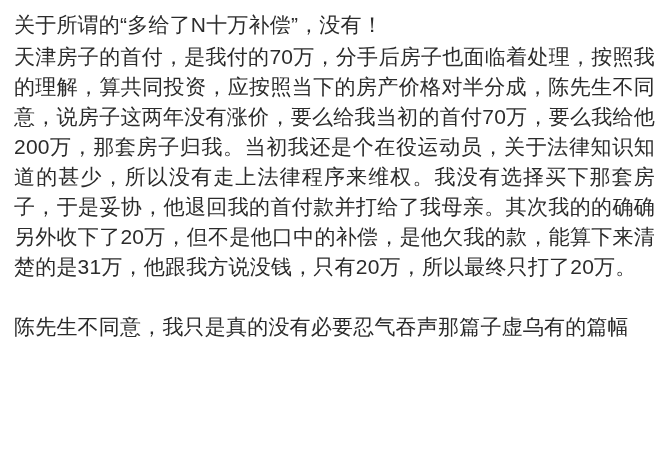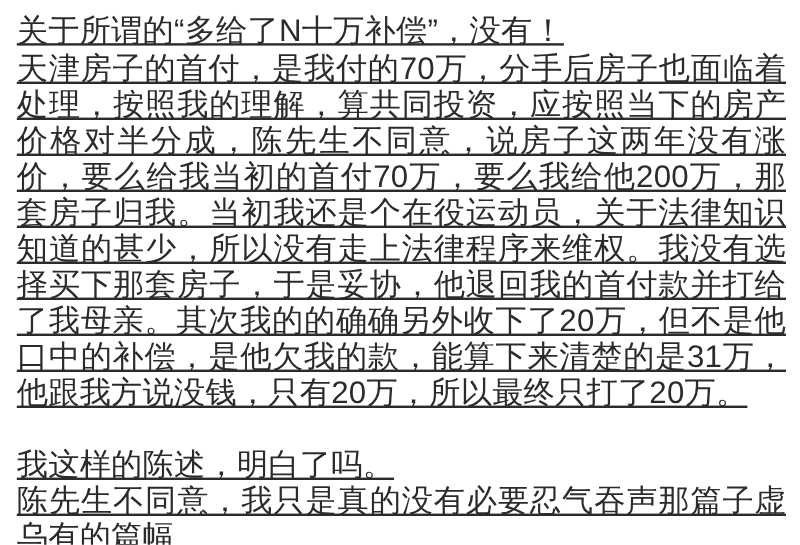--- a/index.html
+++ b/index.html
@@ -15,28 +15,27 @@
   }
   .page {
     width: 667px;
     height: 454px;
     box-sizing: border-box;
     padding: 10px 12px 0 14px;
     background: #ffffff;
   }
   .para {
     color: #2b2b2b;
-    font-size: 26px;
+    font-size: 21px;
     line-height: 30px;
     letter-spacing: 0.2px;
     text-align: justify;
     text-justify: inter-ideograph;
     margin: 0;
     word-break: break-all;
-    text-decoration: underline;
   }
   .para.headline {
     margin-bottom: 2px;
   }
   .para.body {
     margin-bottom: 0;
   }
   .spacer {
     height: 30px;
   }
@@ -44,15 +43,14 @@
     margin-bottom: 0;
   }
 </style>
 </head>
 <body>
 
 <div class="page">
   <p class="para headline">关于所谓的“多给了N十万补偿”，没有！</p>
   <p class="para body">天津房子的首付，是我付的70万，分手后房子也面临着处理，按照我的理解，算共同投资，应按照当下的房产价格对半分成，陈先生不同意，说房子这两年没有涨价，要么给我当初的首付70万，要么我给他200万，那套房子归我。当初我还是个在役运动员，关于法律知识知道的甚少，所以没有走上法律程序来维权。我没有选择买下那套房子，于是妥协，他退回我的首付款并打给了我母亲。其次我的的确确另外收下了20万，但不是他口中的补偿，是他欠我的款，能算下来清楚的是31万，他跟我方说没钱，只有20万，所以最终只打了20万。</p>
   <div class="spacer"></div>
-  <p class="para tail-one">我这样的陈述，明白了吗。</p>
   <p class="para body">陈先生不同意，我只是真的没有必要忍气吞声那篇子虚乌有的篇幅</p>
 </div>
 
 </body></html>

